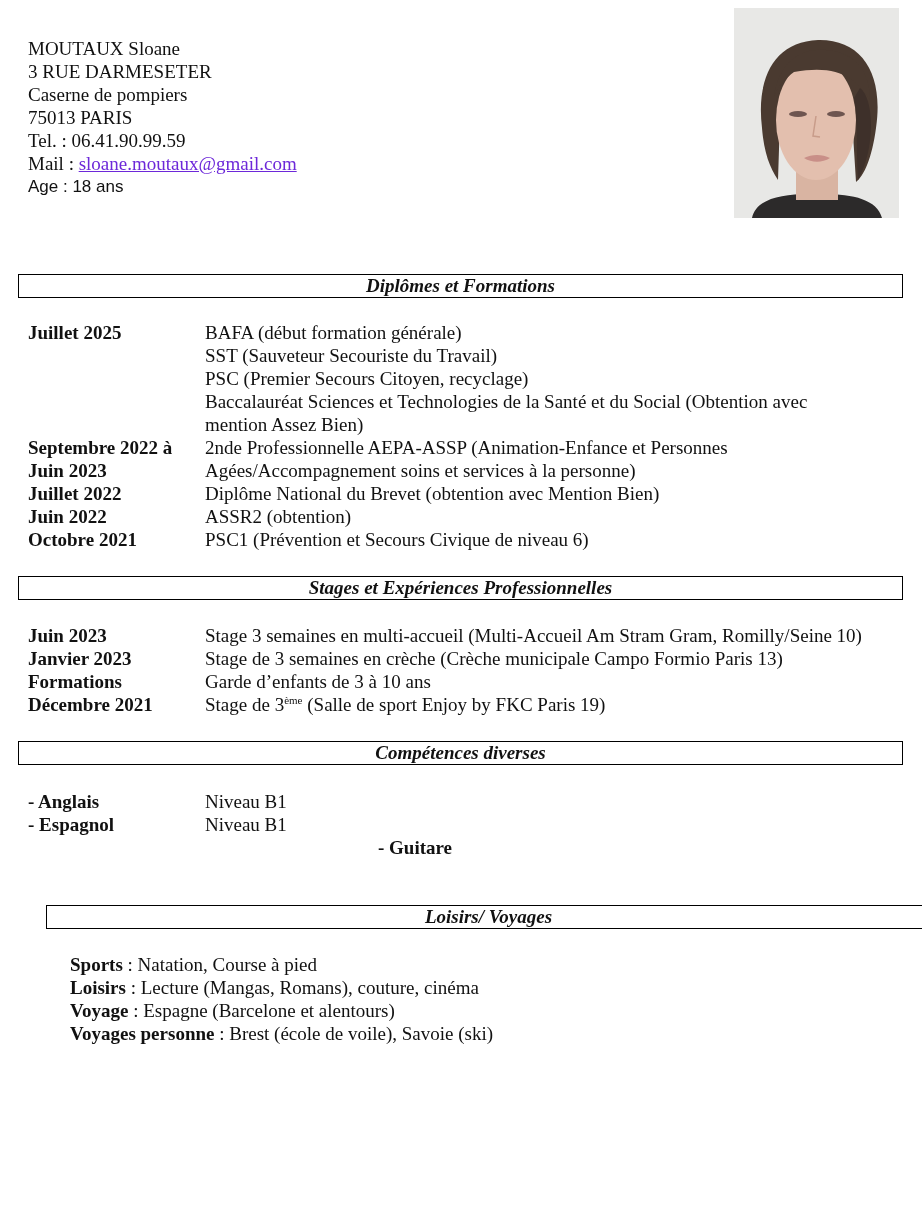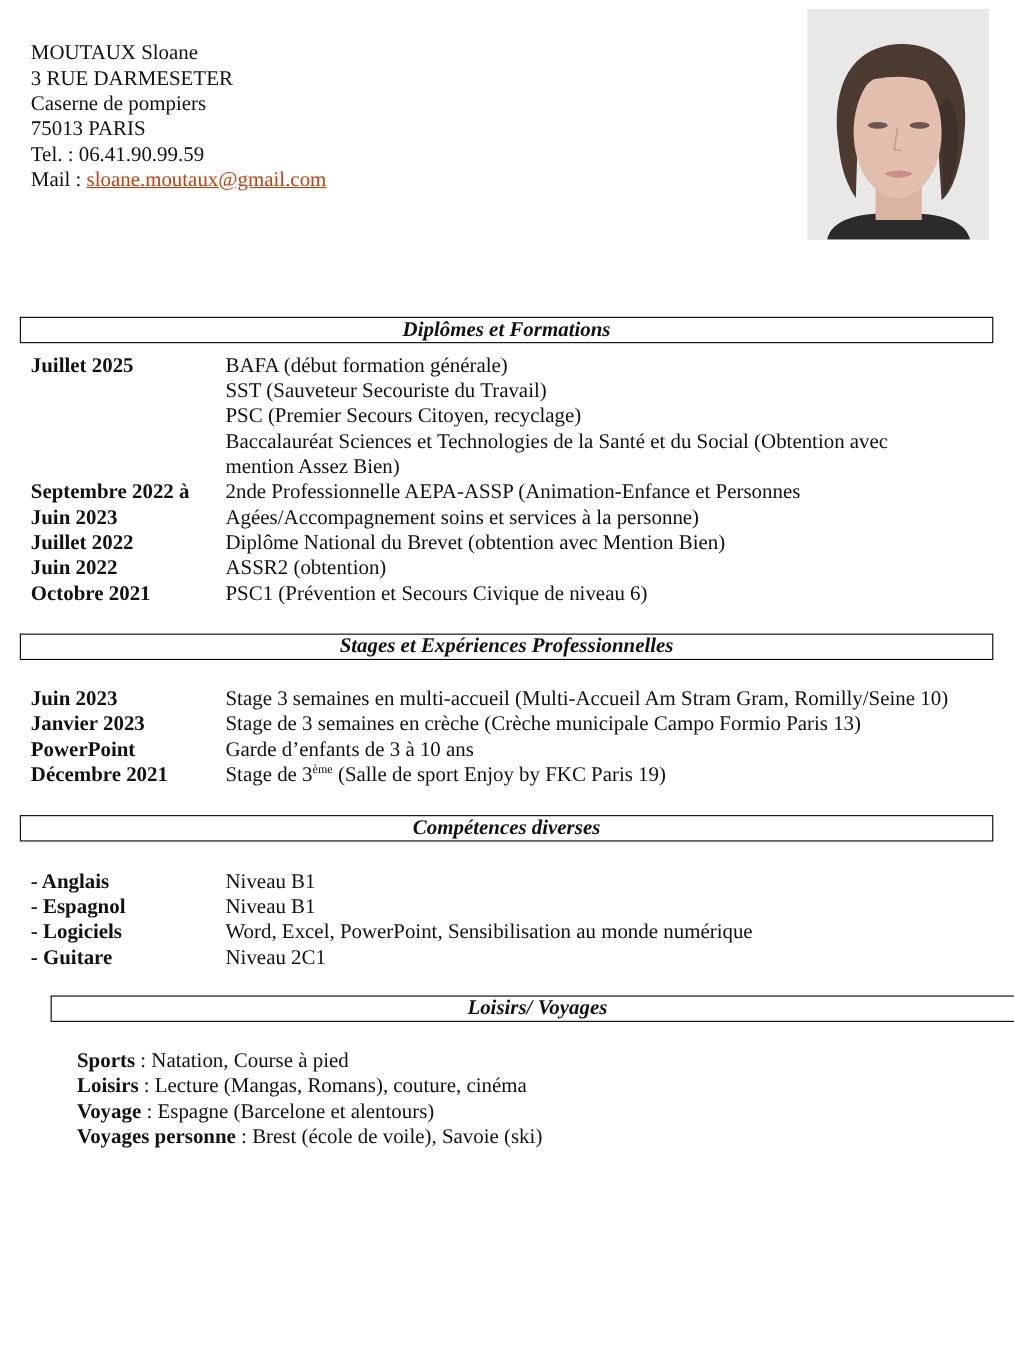--- a/index.html
+++ b/index.html
@@ -3,21 +3,21 @@
 <meta charset="utf-8">
 <style>
   html, body { margin: 0; padding: 0; background: #ffffff; }
   body {
     width: 922px; height: 1232px; position: relative; overflow: hidden;
     font-family: "Liberation Serif", serif; font-size: 19px; color: #111;
   }
   .header { position: absolute; left: 28px; top: 37px; line-height: 23px; }
   .header div { white-space: nowrap; }
   .header .age { font-family: "Liberation Sans", sans-serif; font-size: 17px; }
-  .header a { color: #c2410c; text-decoration: underline; }
+  .header a { color: #6d28d9; text-decoration: underline; }
   .photo {
     position: absolute; left: 734px; top: 8px; width: 165px; height: 210px;
     background: #e9e9e7; overflow: hidden;
   }
   .section-title {
     position: absolute; left: 18px; width: 883px; height: 22px;
     border: 1px solid #000; text-align: center;
     font-weight: bold; font-style: italic; line-height: 22px; font-size: 19px;
   }
   .rows { position: absolute; left: 28px; line-height: 23px; }
@@ -32,39 +32,40 @@
 </head>
 <body>
 
 <div class="header">
   <div>MOUTAUX Sloane</div>
   <div>3 RUE DARMESETER</div>
   <div>Caserne de pompiers</div>
   <div>75013 PARIS</div>
   <div><span>Tel. : </span><span>06.41.90.99.59</span></div>
   <div><span>Mail : </span><a>sloane.moutaux@gmail.com</a></div>
+  <div class="age">Age : 18 ans</div>
 </div>
 
 <div class="photo">
   <svg width="165" height="210" viewBox="0 0 165 210">
     <rect width="165" height="210" fill="#e8e8e6"></rect>
     <path d="M18 210 C22 190 50 185 82 186 C115 185 143 190 148 210 Z" fill="#2c2a2a"></path>
     <rect x="62" y="160" width="42" height="32" fill="#d9b4a2"></rect>
     <path d="M28 120 C22 70 40 34 84 32 C128 31 150 66 142 120 C138 150 130 168 122 174 L118 110 L46 110 L44 172 C36 160 30 145 28 120 Z" fill="#4a3a30"></path>
     <ellipse cx="82" cy="112" rx="40" ry="60" fill="#e3bfae"></ellipse>
     <path d="M40 88 C46 50 70 40 92 42 C120 44 136 62 136 92 C122 70 104 56 60 64 C52 70 44 78 40 88 Z" fill="#4a3a30"></path>
     <path d="M126 80 C140 90 142 140 124 172 C122 140 124 110 120 90 Z" fill="#3e302a"></path>
     <ellipse cx="64" cy="106" rx="9" ry="3" fill="#6e5550"></ellipse>
     <ellipse cx="102" cy="106" rx="9" ry="3" fill="#6e5550"></ellipse>
     <path d="M82 108 L79 128 L86 129" stroke="#c89c8a" stroke-width="1.5" fill="none"></path>
     <path d="M70 150 C78 146 88 146 96 150 C88 155 78 155 70 150 Z" fill="#c98f88"></path>
   </svg>
 </div>
 
-<div class="section-title" style="top:288px;">Diplômes et Formations</div>
+<div class="section-title" style="top:274px;">Diplômes et Formations</div>
 <div class="rows" style="top:321px;">
   <div class="row">
     <div class="k">Juillet 2025</div>
     <div class="v">
       <div>BAFA (début formation générale)</div>
       <div>SST (Sauveteur Secouriste du Travail)</div>
       <div>PSC (Premier Secours Citoyen, recyclage)</div>
       <div>Baccalauréat Sciences et Technologies de la Santé et du Social (Obtention avec</div>
       <div>mention Assez Bien)</div>
     </div>
@@ -107,21 +108,21 @@
         <div>Stage 3 semaines en multi-accueil (Multi-Accueil Am Stram Gram, Romilly/Seine 10)</div>
       </div>
   </div>
   <div class="row">
     <div class="k">Janvier 2023</div>
     <div class="v">
         <div>Stage de 3 semaines en crèche (Crèche municipale Campo Formio Paris 13)</div>
       </div>
   </div>
   <div class="row">
-    <div class="k">PowerPoint</div>
+    <div class="k">Formations</div>
     <div class="v">
         <div>Garde d’enfants de 3 à 10 ans</div>
       </div>
   </div>
   <div class="row">
     <div class="k">Décembre 2021</div>
     <div class="v">
         <div><span>Stage de 3</span><sup>ème</sup><span> (Salle de sport Enjoy by FKC  Paris 19)</span></div>
       </div>
   </div>
@@ -135,30 +136,21 @@
         <div>Niveau B1</div>
       </div>
   </div>
   <div class="row">
     <div class="k">- Espagnol</div>
     <div class="v">
         <div>Niveau B1</div>
       </div>
   </div>
   <div class="row">
-    <div class="k">- Logiciels</div>
-    <div class="v">
-        <div>Word, Excel, PowerPoint, Sensibilisation au monde numérique</div>
-      </div>
-  </div>
-  <div class="row">
     <div class="k">- Guitare</div>
-    <div class="v">
-        <div>Niveau 2C1</div>
-      </div>
   </div>
 </div>
 
 <div class="section-title" style="top:905px;margin-left:28px;">Loisirs/ Voyages</div>
 <div class="leisure">
   <div><b>Sports</b><span> : Natation, Course à pied</span></div>
   <div><b>Loisirs</b><span> : Lecture (Mangas, Romans), couture, cinéma</span></div>
   <div><b>Voyage</b><span> : Espagne (Barcelone et alentours)</span></div>
   <div><b>Voyages personne</b><span> : Brest (école de voile), Savoie (ski)</span></div>
 </div>

